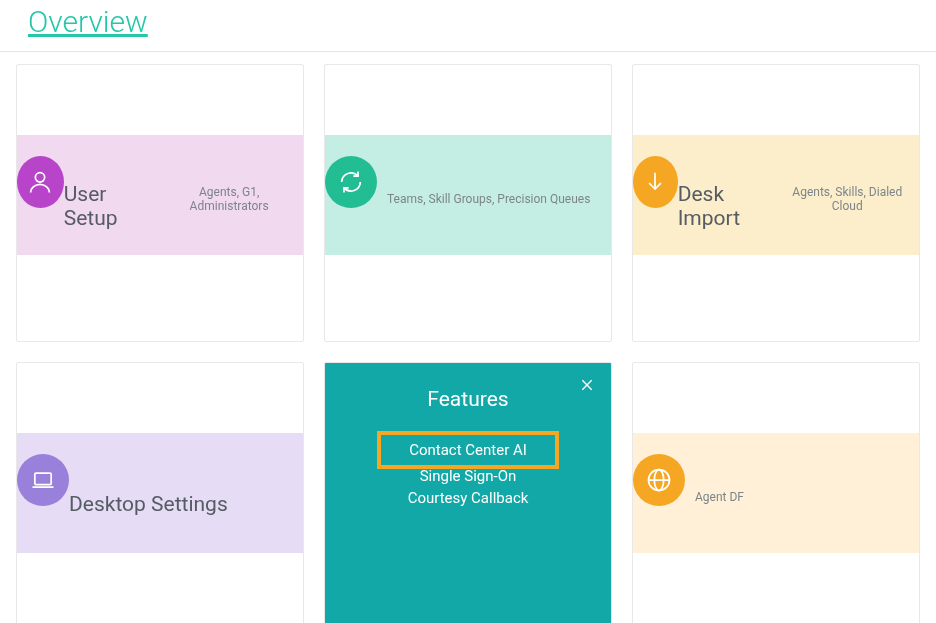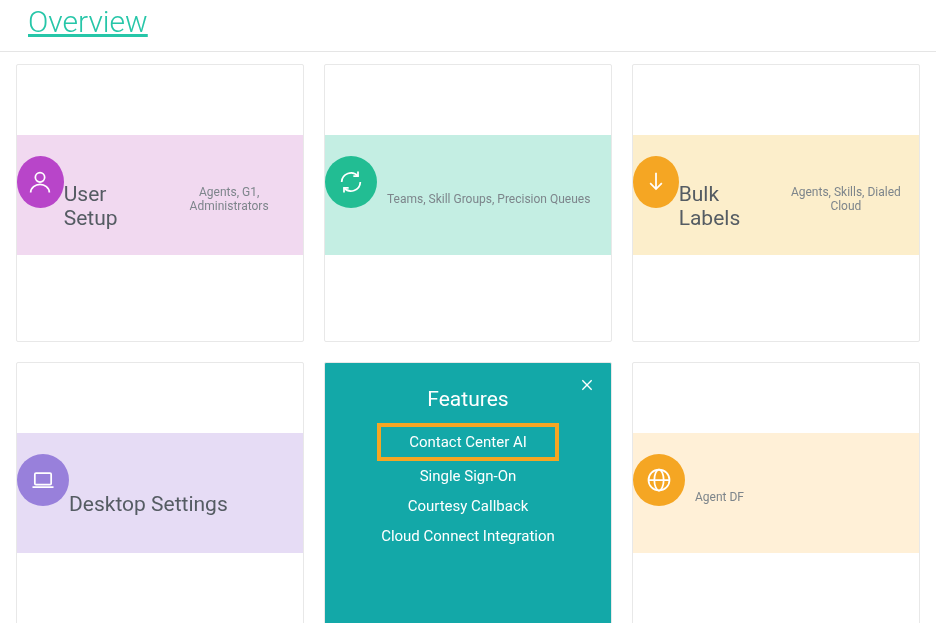--- a/index.html
+++ b/index.html
@@ -101,25 +101,24 @@
       cursor: pointer;
     }
     .card-active-title {
       text-align: center;
       font-size: 21px;
       font-weight: 400;
       color: #ffffff;
       padding-top: 24px;
     }
     .feature-list {
-      margin-top: 16px;
+      margin-top: 24px;
       display: flex;
       flex-direction: column;
       align-items: center;
-      gap: 8px;
     }
     .feature-item {
       font-size: 15px;
       color: #ffffff;
       cursor: pointer;
       padding: 2px 6px;
     }
     .feature-item.highlighted {
       outline: 4px solid #f5a623;
       outline-offset: 0;
@@ -165,21 +164,21 @@
 
   <div class="card">
     <div class="band band-amber"></div>
     <div class="card-inner">
       <div class="icon-circle icon-amber">
         <svg width="28" height="28" viewBox="0 0 24 24" fill="none" stroke="#ffffff" stroke-width="1.5">
           <line x1="12" y1="4" x2="12" y2="18"></line>
           <polyline points="7 13 12 18 17 13"></polyline>
         </svg>
       </div>
-      <div class="card-title">Bulk Labels</div>
+      <div class="card-title">Desk Import</div>
       <div class="card-subtitle">Agents, Skills, Dialed Cloud</div>
     </div>
   </div>
 
   <div class="card">
     <div class="band band-lilac"></div>
     <div class="card-inner">
       <div class="icon-circle icon-lilac">
         <svg width="28" height="28" viewBox="0 0 24 24" fill="none" stroke="#ffffff" stroke-width="1.5">
           <rect x="5" y="6" width="14" height="10" rx="1"></rect>
@@ -195,21 +194,20 @@
       <svg width="16" height="16" viewBox="0 0 24 24" fill="none" stroke="#ffffff" stroke-width="2">
         <line x1="5" y1="5" x2="19" y2="19"></line>
         <line x1="19" y1="5" x2="5" y2="19"></line>
       </svg>
     </span>
     <div class="card-active-title">Features</div>
     <div class="feature-list">
       <div class="feature-item highlighted">Contact Center AI</div>
       <div class="feature-item">Single Sign-On</div>
       <div class="feature-item">Courtesy Callback</div>
-      <div class="feature-item">Cloud Connect Integration</div>
     </div>
   </div>
 
   <div class="card">
     <div class="band band-amber-light"></div>
     <div class="card-inner">
       <div class="icon-circle icon-amber">
         <svg width="28" height="28" viewBox="0 0 24 24" fill="none" stroke="#ffffff" stroke-width="1.5">
           <circle cx="12" cy="12" r="9"></circle>
           <ellipse cx="12" cy="12" rx="4" ry="9"></ellipse>

